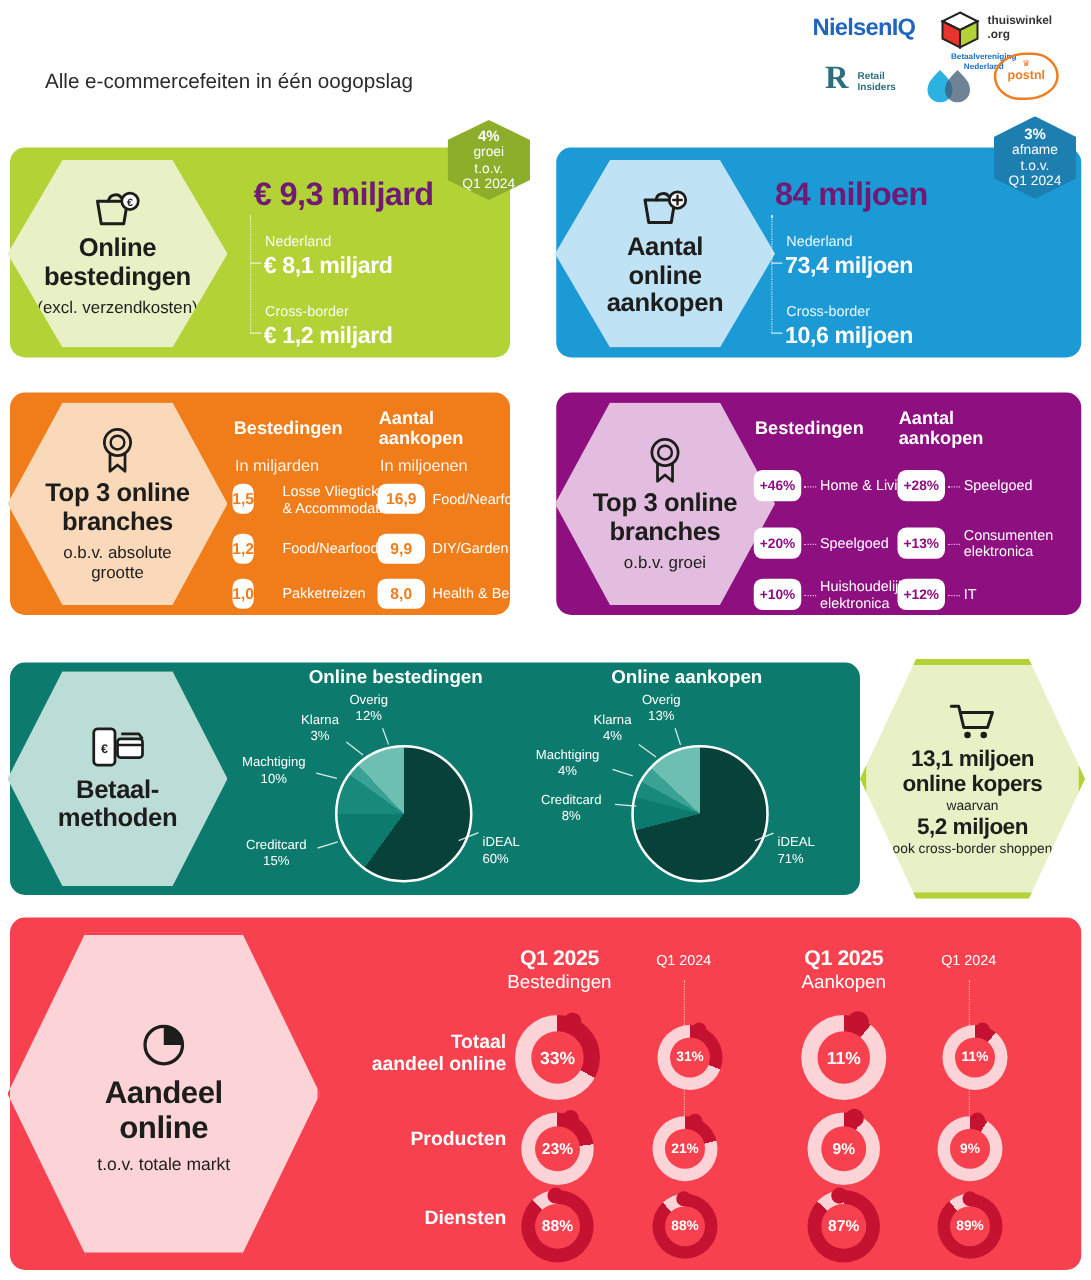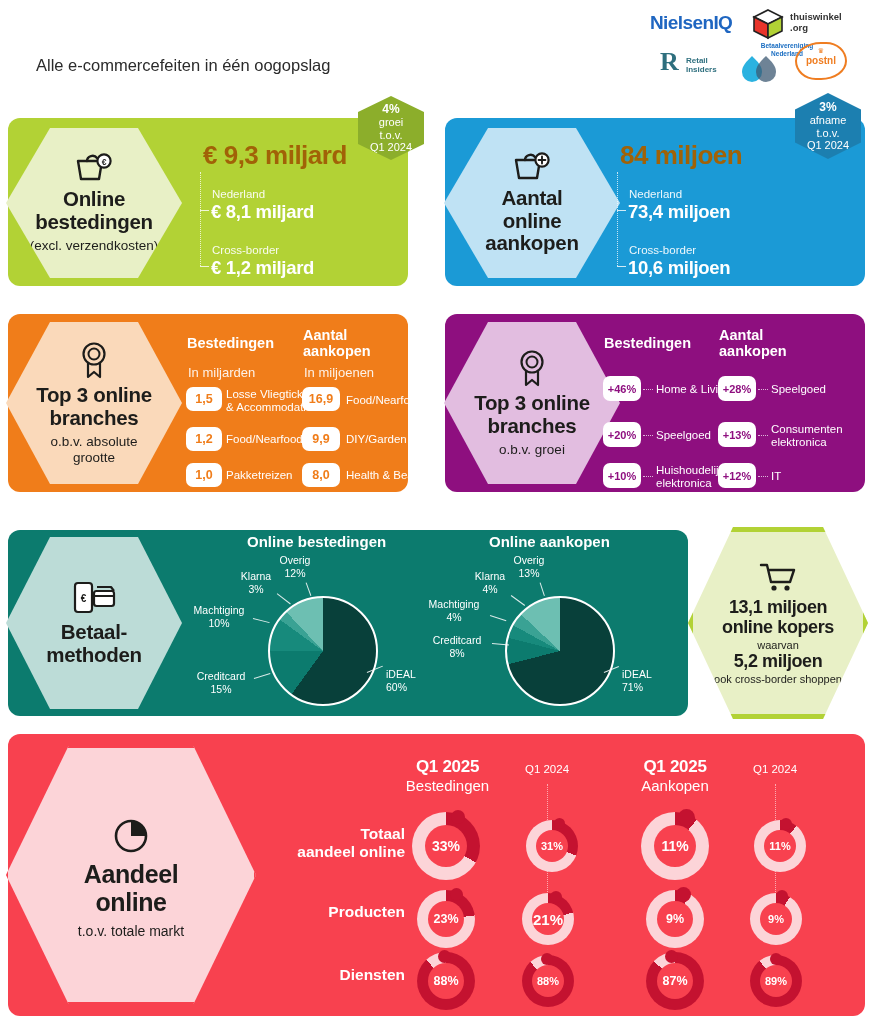--- a/index.html
+++ b/index.html
@@ -50,40 +50,40 @@
 
   .lefthex { position:absolute; display:flex; flex-direction:column; align-items:center; justify-content:center; text-align:center; }
   .lefthex .hx-icon { margin-bottom:4px; }
   .lefthex .hx-title { font-size:20.5px; font-weight:bold; line-height:1.12; letter-spacing:-0.3px; }
   .lefthex .hx-sub { font-size:13.5px; margin-top:4px; line-height:1.2; }
 
   
   #panel-bestedingen { left:8px; top:118px; width:400px; height:168px; background:#b2d235; }
   #hex-bestedingen { left:6px; top:128px; width:176px; height:150px; background:#e8f0c6; }
   #badge-groei { left:358px; top:96px; width:66px; height:64px; background:#8cae2b; }
-  .bigval { position:absolute; color:#a16207; font-size:26px; font-weight:bold; letter-spacing:-0.5px; }
+  .bigval { position:absolute; color:#701a75; font-size:26px; font-weight:bold; letter-spacing:-0.5px; }
   .sublabel { position:absolute; color:#ffffff; font-size:11.5px; opacity:0.92; }
   .subval { position:absolute; color:#fff; font-size:18.5px; font-weight:bold; letter-spacing:-0.3px; }
   .connector { position:absolute; border-left:1.5px dotted rgba(255,255,255,0.75); }
   .tick { position:absolute; border-top:1.5px solid rgba(255,255,255,0.8); width:9px; }
 
   #panel-aankopen { left:445px; top:118px; width:420px; height:168px; background:#1b9ad6; }
   #hex-aankopen { left:444px; top:128px; width:176px; height:150px; background:#bfe2f4; }
   #badge-afname { left:795px; top:93px; width:66px; height:66px; background:#1c7fb0; }
 
   
   #panel-top3abs { left:8px; top:314px; width:400px; height:178px; background:#f07d1a; }
   #hex-top3abs { left:6px; top:322px; width:176px; height:162px; background:#fad9ba; }
   #panel-top3groei { left:445px; top:314px; width:420px; height:178px; background:#8e0f7f; }
   #hex-top3groei { left:444px; top:322px; width:176px; height:162px; background:#e2bde0; }
 
   .colhead { position:absolute; color:#fff; font-weight:bold; font-size:14.5px; line-height:1.12; }
   .colunit { position:absolute; color:#fff; font-size:13px; opacity:0.9; }
   .pill { position:absolute; display:flex; align-items:center; justify-content:center; background:#fff; border-radius:7px; font-weight:bold; }
-  .pill-o { color:#f07d1a; font-size:12.5px; width:36px; height:24px; }
+  .pill-o { color:#f07d1a; font-size:12.5px; width:17px; height:24px; }
   .pill-p { color:#8e0f7f; font-size:11px; width:38px; height:25px; background:#fff; }
   .itemlabel { position:absolute; color:#fff; font-size:11.5px; line-height:1.15; }
   .dots { position:absolute; border-top:1.5px dotted rgba(255,255,255,0.7); }
 
   
   #panel-betaal { left:8px; top:530px; width:680px; height:186px; background:#0c7b6e; }
   #hex-betaal { left:6px; top:537px; width:176px; height:172px; background:#bcdcd7; }
   .pietitle { position:absolute; color:#fff; font-weight:bold; font-size:15px; }
   .pielabel { position:absolute; color:#fff; font-size:10.5px; line-height:1.25; }
   .pie { position:absolute; border-radius:50%; border:2.5px solid #fff; }
@@ -471,21 +471,21 @@
 <div class="knob" style="left:780px; top:818px; width:12px; height:12px;"></div>
 
 <div class="donut" style="left:417px; top:890px; width:58px; height:58px;
   background: conic-gradient(#c41230 0deg 82.8deg, #fcd4d8 82.8deg 360deg);">
   <div class="hole" style="left:11px; top:11px; width:36px; height:36px; font-size:12.5px;">23%</div>
 </div>
 <div class="knob" style="left:450px; top:888px; width:13px; height:13px;"></div>
 
 <div class="donut" style="left:522px; top:893px; width:52px; height:52px;
   background: conic-gradient(#c41230 0deg 75.6deg, #fcd4d8 75.6deg 360deg);">
-  <div class="hole" style="left:10px; top:10px; width:32px; height:32px; font-size:15px;">21%</div>
+  <div class="hole" style="left:10px; top:10px; width:32px; height:32px; font-size:11px;">21%</div>
 </div>
 <div class="knob" style="left:550px; top:891px; width:12px; height:12px;"></div>
 
 <div class="donut" style="left:646px; top:890px; width:58px; height:58px;
   background: conic-gradient(#c41230 0deg 32.4deg, #fcd4d8 32.4deg 360deg);">
   <div class="hole" style="left:11px; top:11px; width:36px; height:36px; font-size:12.5px;">9%</div>
 </div>
 <div class="knob" style="left:676px; top:887px; width:15px; height:15px;"></div>
 
 <div class="donut" style="left:750px; top:893px; width:52px; height:52px;

